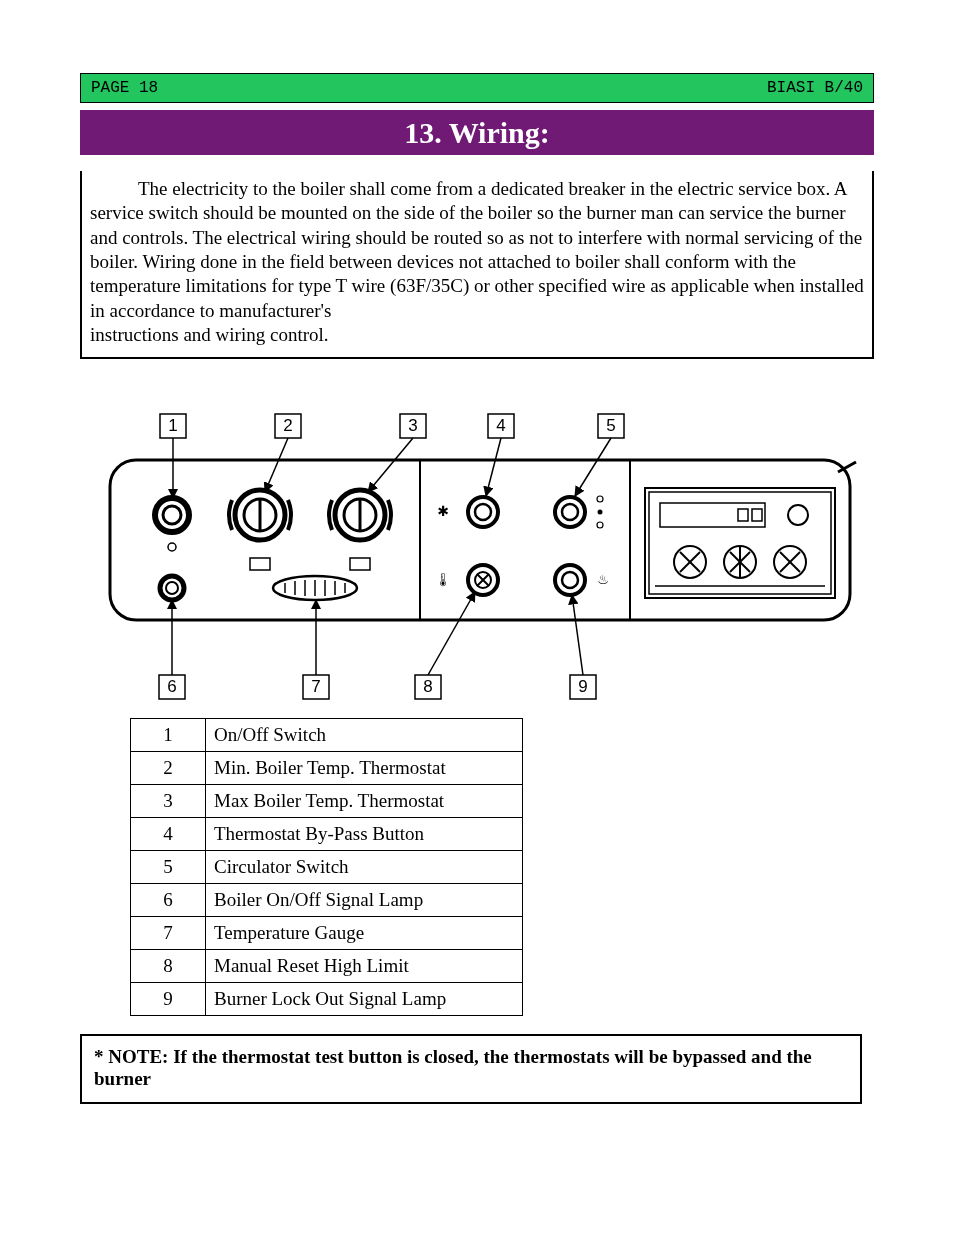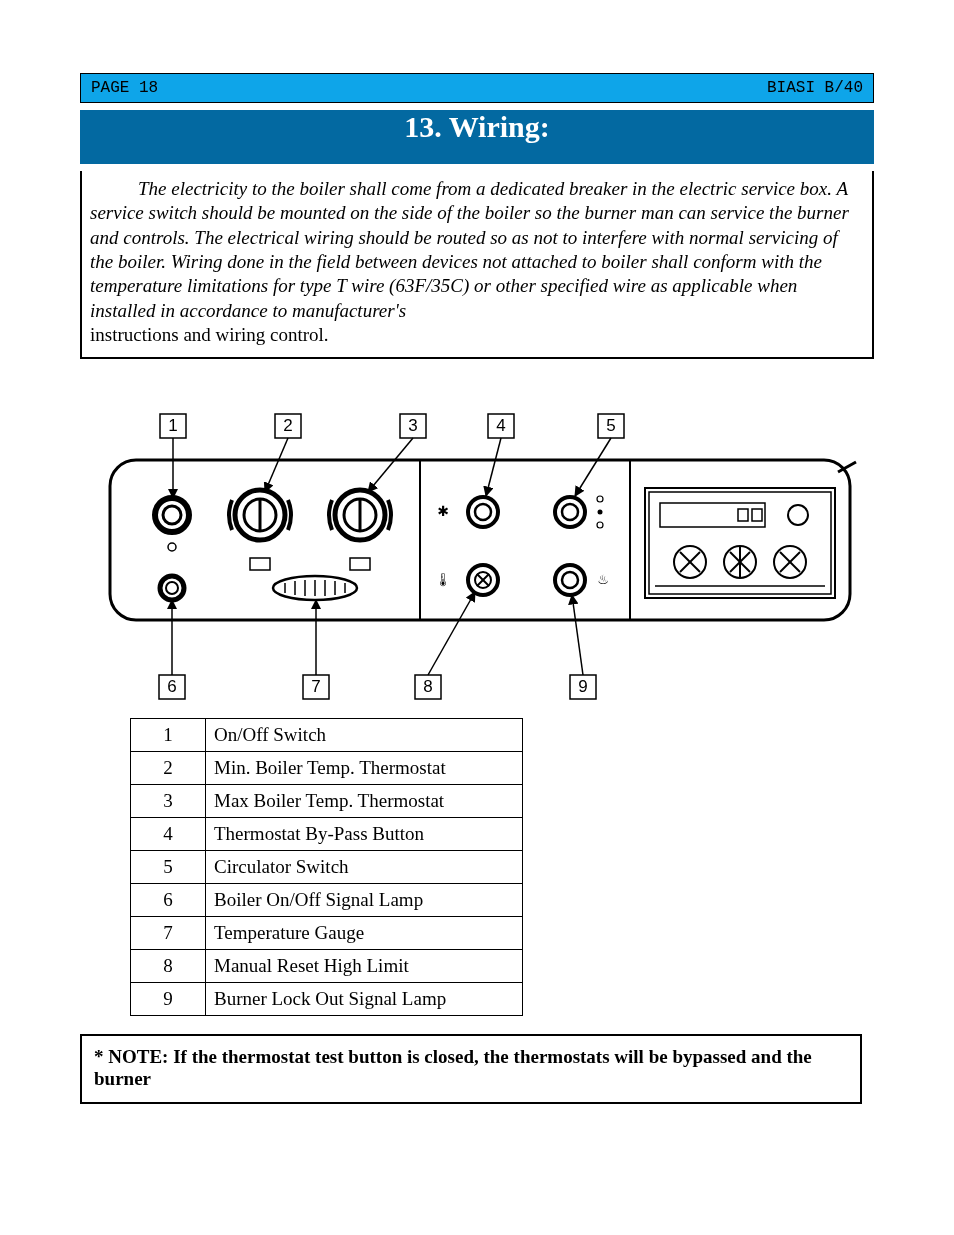--- a/index.html
+++ b/index.html
@@ -23,42 +23,43 @@
     box-sizing: border-box;
   }
 
   
   .topbar {
     position: absolute;
     top: 73px;
     left: 80px;
     right: 80px;
     height: 30px;
-    background: #0ea5e9;
+    background: #22c55e;
     border: 1px solid #000;
     box-sizing: border-box;
     display: flex;
     justify-content: space-between;
     align-items: center;
     padding: 0 10px;
     font-family: "Courier New", monospace;
     font-size: 16px;
   }
 
   
   .headingbar {
     position: absolute;
     top: 110px;
     left: 80px;
     right: 80px;
-    height: 54px;
-    background: #0369a1;
+    height: 45px;
+    background: #701a75;
     color: #fff;
     display: flex;
     justify-content: center;
+    align-items: center;
     font-size: 30px;
     font-weight: bold;
   }
 
   
   .bodybox {
     position: absolute;
     top: 171px;
     left: 80px;
     right: 80px;
@@ -66,21 +67,21 @@
     border-top: none;
     box-sizing: border-box;
     padding: 6px 8px 10px 8px;
     font-size: 19px;
     line-height: 1.28;
   }
 
   .bodybox p {
     margin: 0;
   }
-  .bodybox .para1 { text-indent: 48px; font-style: italic; }
+  .bodybox .para1 { text-indent: 48px; }
   .bodybox .para2 { text-indent: 48px; }
 
   
   .diagram {
     position: absolute;
     top: 400px;
     left: 100px;
     width: 760px;
     height: 310px;
   }

